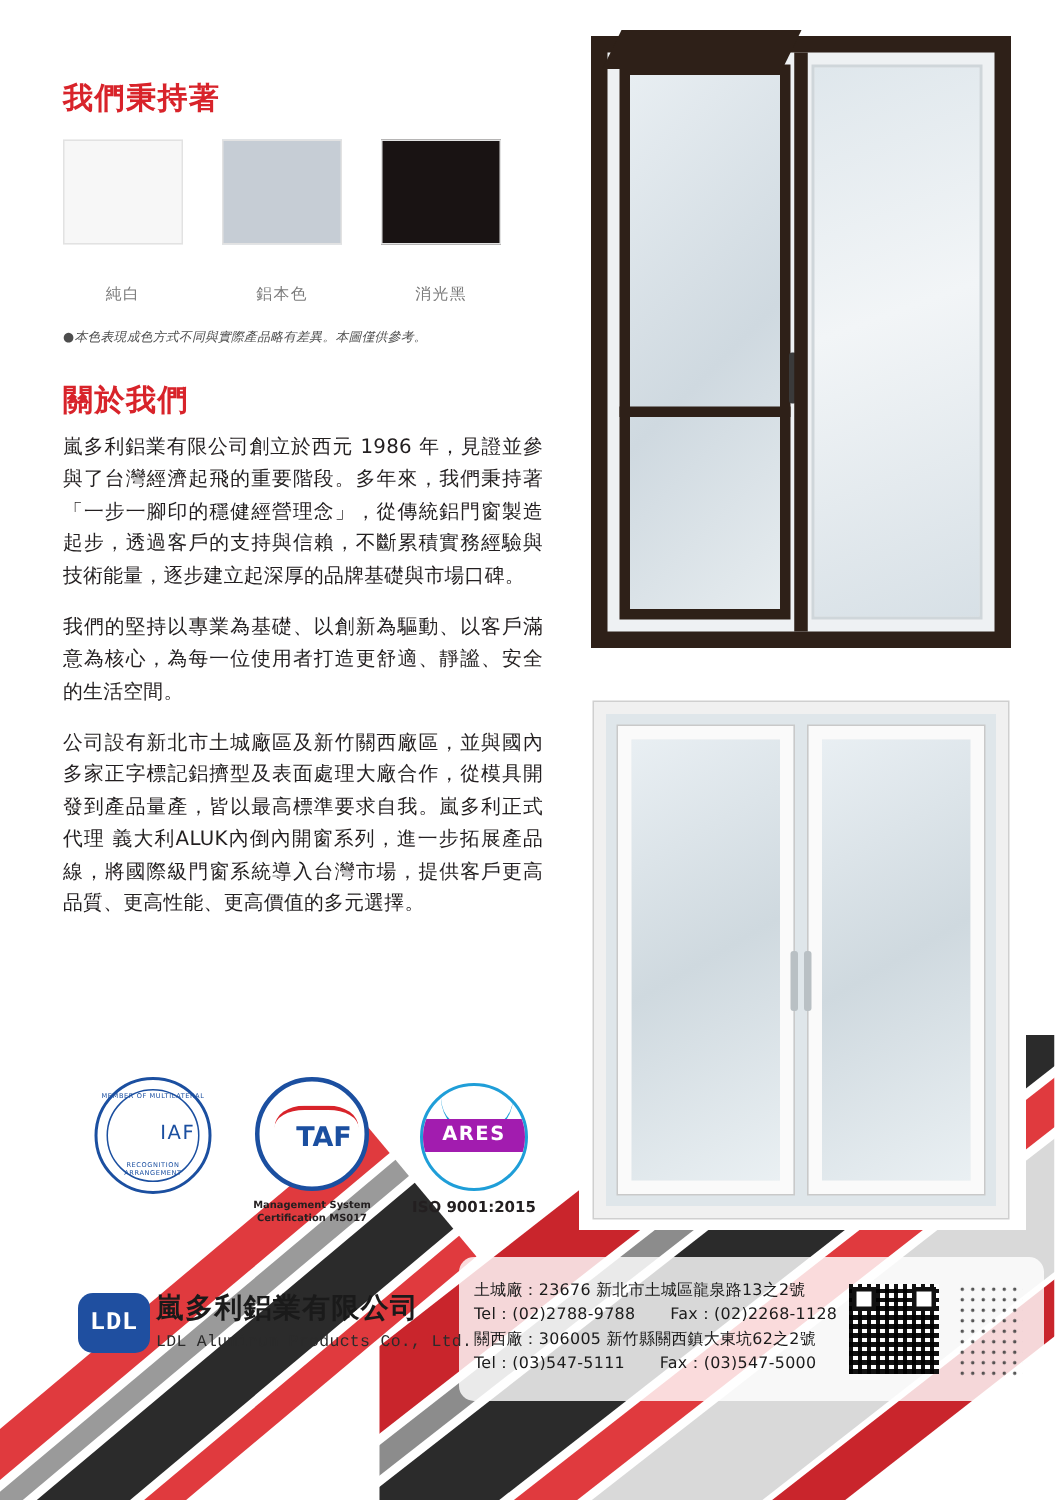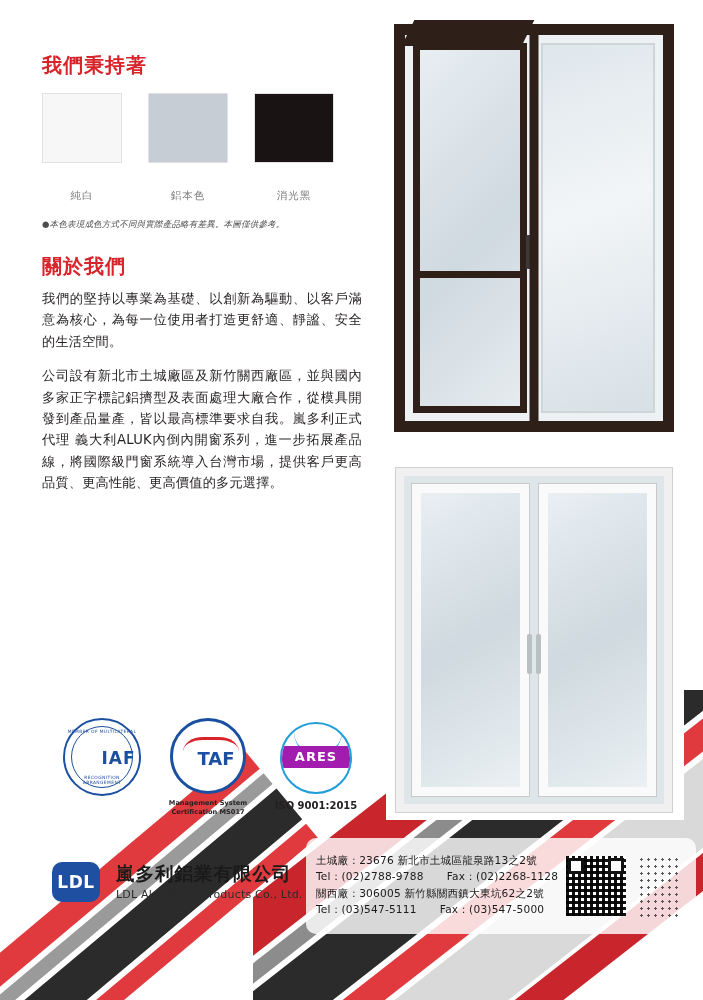--- a/index.html
+++ b/index.html
@@ -105,21 +105,21 @@
     position: relative;
     box-sizing: border-box;
   }
   .iaf-inner {
     position: absolute; left: 6px; top: 6px; right: 6px; bottom: 6px;
     border-radius: 50%;
     border: 1px solid #1b4fa0;
   }
   .iaf-text {
     position: absolute; left: 0; right: 0; top: 28px;
-    font-size: 17px; font-weight: bold; color: #1b4fa0;
+    font-size: 13px; font-weight: normal; color: #1b4fa0;
     letter-spacing: 1px;
     padding-left: 33px;
   }
   .iaf-top {
     position: absolute; left: 0; right: 0; top: 9px;
     font-size: 4.4px; color: #1b4fa0; letter-spacing: .4px;
   }
   .iaf-bottom {
     position: absolute; left: 0; right: 0; bottom: 9px;
     font-size: 4.4px; color: #1b4fa0; letter-spacing: .4px;
@@ -180,21 +180,22 @@
     font-size: 10px; color: #231f20; margin-top: 6px; font-weight: bold;
   }
 
   
   .brand {
     position: absolute;
     left: 52px;
     top: 862px;
     display: flex;
     align-items: center;
-    gap: 16px;
+    gap: 4px;
+    font-family: Liberation Mono, monospace;
   }
   .brand-mark {
     width: 48px; height: 40px;
     border-radius: 10px;
     background: #1f4fa0;
     color: #fff;
     font-size: 17px;
     font-weight: bold;
     display: flex;
     align-items: center;
@@ -420,20 +421,21 @@
       <div class="swatch-item">
         <div class="swatch-chip" style="background:#191313;"></div>
         <div class="swatch-label">消光黑</div>
       </div>
     </div>
 
     <div class="swatch-note">●本色表現成色方式不同與實際產品略有差異。本圖僅供參考。</div>
 
     <h2 class="about-title">關於我們</h2>
 
+    <p class="about-p">嵐多利鋁業有限公司創立於西元 1986 年，見證並參與了台灣經濟起飛的重要階段。多年來，我們秉持著「一步一腳印的穩健經營理念」，從傳統鋁門窗製造起步，透過客戶的支持與信賴，不斷累積實務經驗與技術能量，逐步建立起深厚的品牌基礎與市場口碑。</p>
     <p class="about-p">我們的堅持以專業為基礎、以創新為驅動、以客戶滿意為核心，為每一位使用者打造更舒適、靜謐、安全的生活空間。</p>
     <p class="about-p">公司設有新北市土城廠區及新竹關西廠區，並與國內多家正字標記鋁擠型及表面處理大廠合作，從模具開發到產品量產，皆以最高標準要求自我。嵐多利正式代理 義大利ALUK內倒內開窗系列，進一步拓展產品線，將國際級門窗系統導入台灣市場，提供客戶更高品質、更高性能、更高價值的多元選擇。</p>
   </div>
 
   <div class="certs">
 
     <div class="cert cert-iaf">
       <div class="iaf-circle">
         <div class="iaf-inner"></div>
         <div class="iaf-top">MEMBER OF MULTILATERAL</div>

